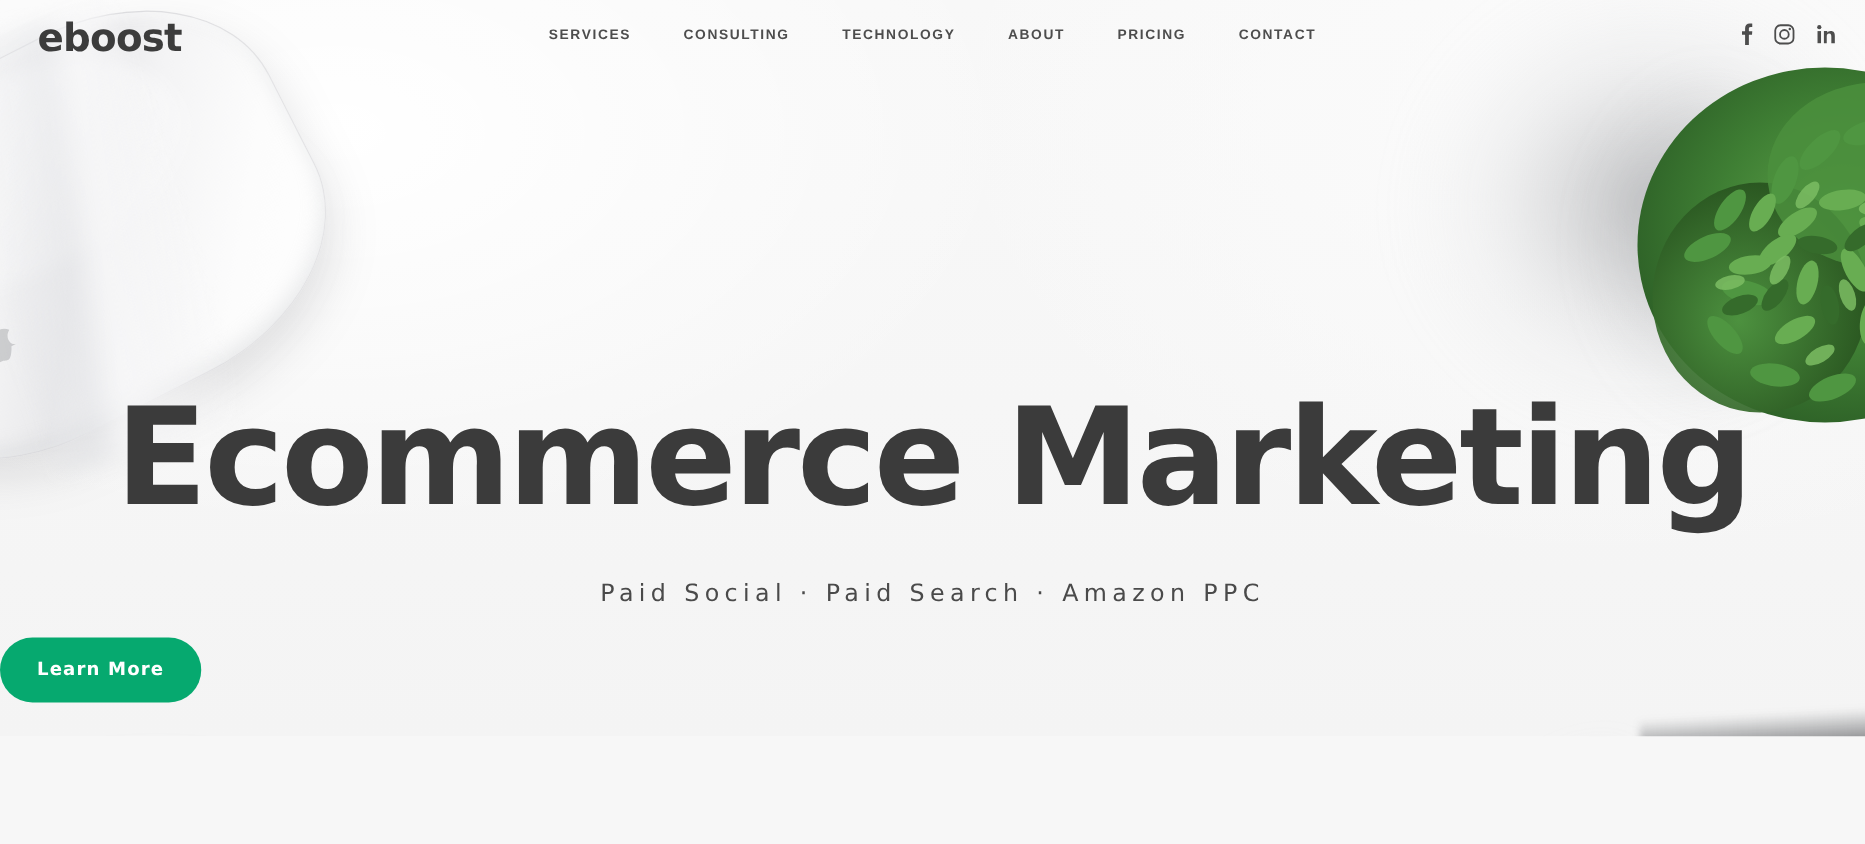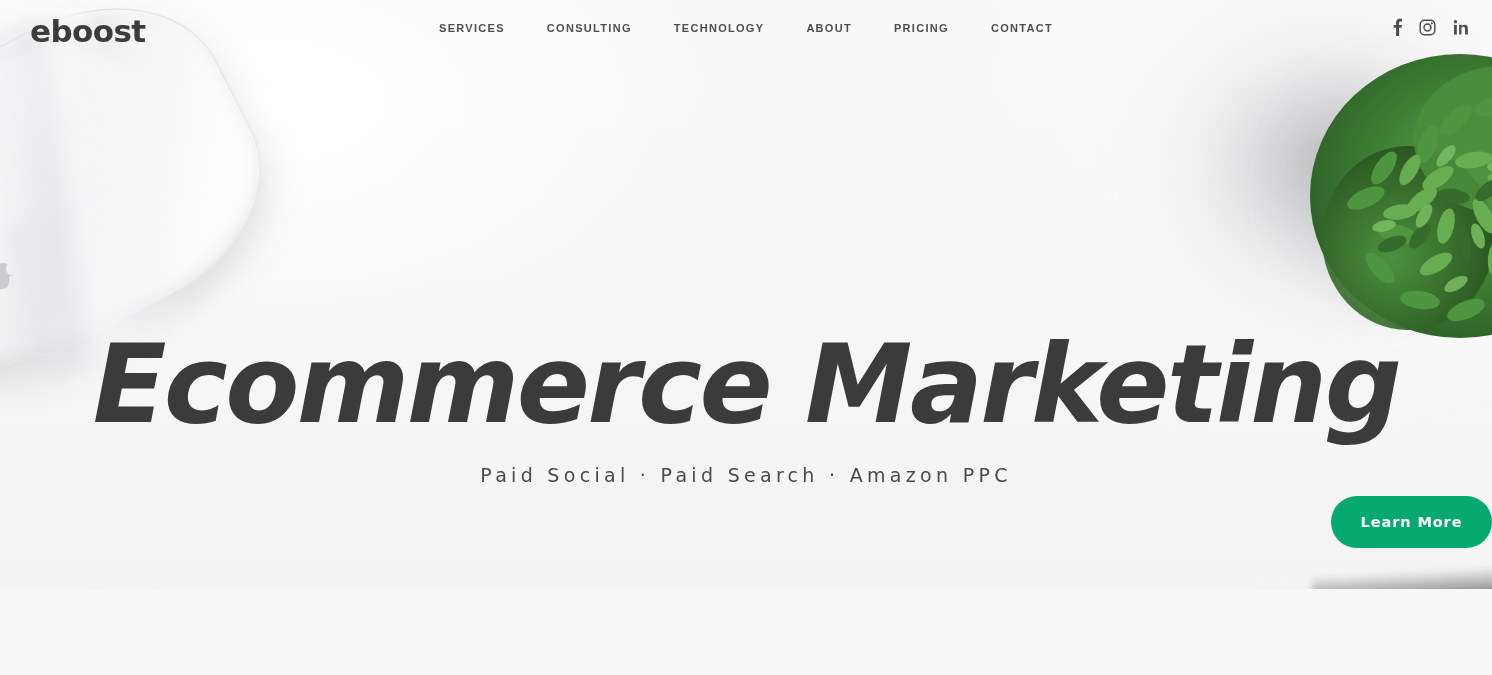--- a/index.html
+++ b/index.html
@@ -229,42 +229,41 @@
   }
   .socials a { display:block; color:#4d4d4d; line-height:0; }
 
   
   .hero {
     position:absolute; left:0; right:0; top:0;
     z-index:15; text-align:center;
     pointer-events:none;
   }
   .headline {
-    position:absolute; left:0; right:0; top:330px;
+    position:absolute; left:0; right:0; top:312px;
     font-size:108px;
     font-weight:700;
     letter-spacing:-2.6px;
     color:#3b3b3b;
     line-height:1.02;
     font-family:"DejaVu Sans", sans-serif;
     white-space:nowrap;
-    font-style:italic;
   }
   .subhead {
     position:absolute; left:0; right:0; top:464px;
     font-size:19px;
     font-weight:400;
     letter-spacing:4.3px;
     color:#4a4a4a;
     font-family:"DejaVu Sans", sans-serif;
     white-space:nowrap;
   }
   .cta-wrap {
-    position:absolute; left:0; right:0; top:496px;
-    display:flex; justify-content:flex-end;
+    position:absolute; left:0; right:0; top:510px;
+    display:flex; justify-content:flex-start;
     pointer-events:auto;
   }
   .cta {
     display:inline-flex; align-items:center; justify-content:center;
     width:161px; height:52px;
     border-radius:26px;
     border:none; cursor:pointer;
     background:#06a96f;
     color:#ffffff;
     font-size:14.5px;

